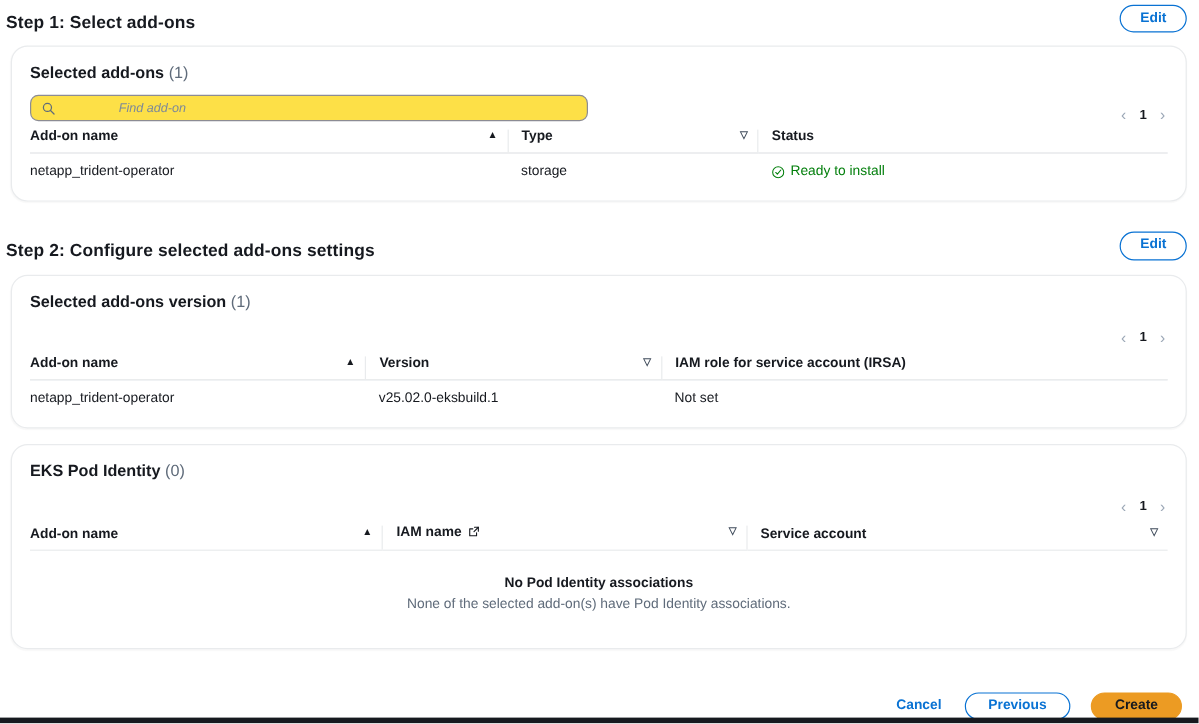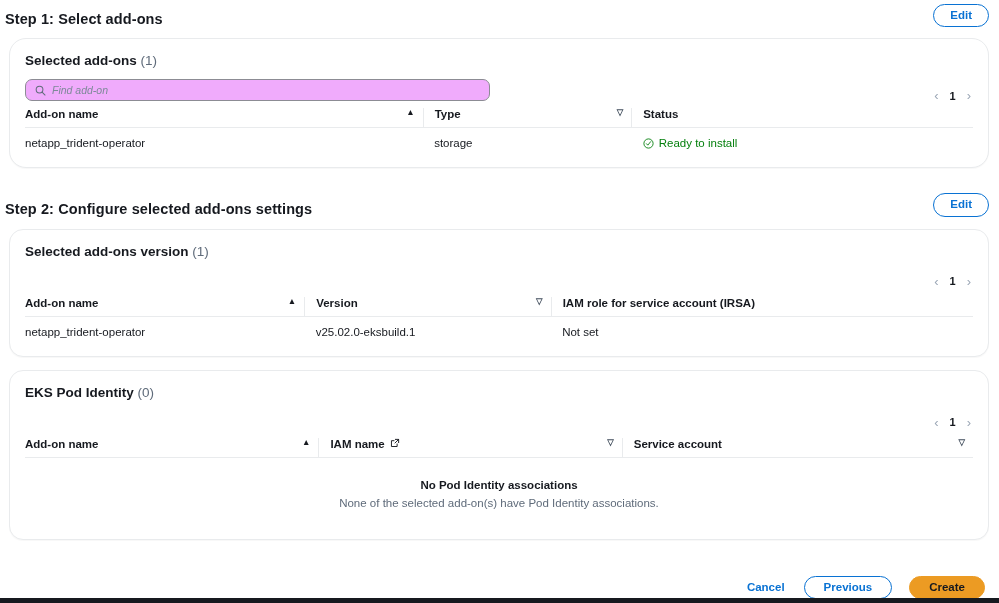--- a/index.html
+++ b/index.html
@@ -71,21 +71,22 @@
   
   .search-row { padding: 11px 15px 0 15px; }
   .search-box {
     position: relative;
     width: 465px;
     height: 22px;
     border: 1px solid #8c8c94;
     border-radius: 7px;
     display: flex;
     align-items: center;
-    background: #f0abfc;
+    background: #fde047;
+    gap: 47px;
   }
   .search-icon {
     margin: 0 6px 0 9px;
     display: flex;
     align-items: center;
   }
   .search-input {
     border: 0;
     outline: 0;
     background: transparent;
@@ -227,21 +228,21 @@
 </head>
 <body>
 
 <div id="page">
 
   <div class="step-header" style="margin-top:4px;">
     <div class="step-title">Step 1: Select add-ons</div>
     <button class="edit-btn">Edit</button>
   </div>
 
-  <div class="card" style="margin-top:11px;border-radius:17px;">
+  <div class="card" style="margin-top:11px;">
     <div class="card-title">
       <span>Selected add-ons</span>
       <span class="count">(1)</span>
     </div>
 
     <div class="search-row">
       <div class="search-box">
         <span class="search-icon">
           <svg width="11" height="11" viewBox="0 0 16 16" fill="none">
             <circle cx="6.6" cy="6.6" r="4.9" stroke="#5f6b7a" stroke-width="1.5"></circle>

